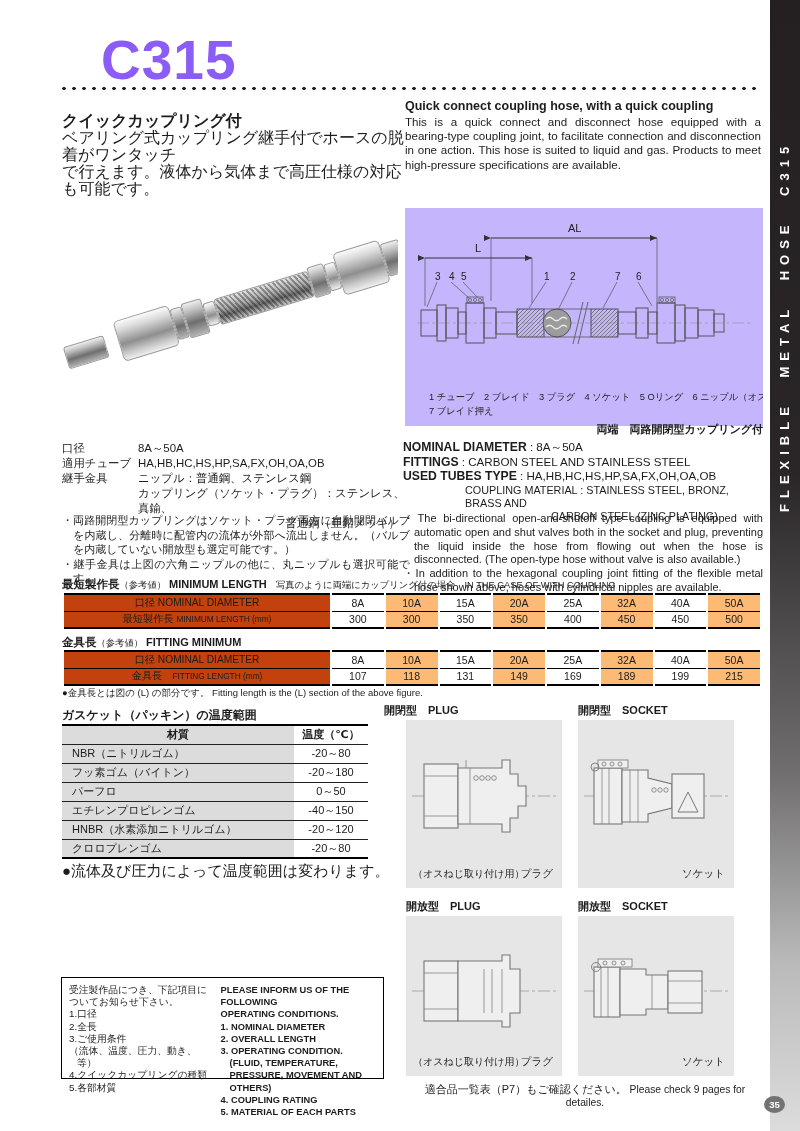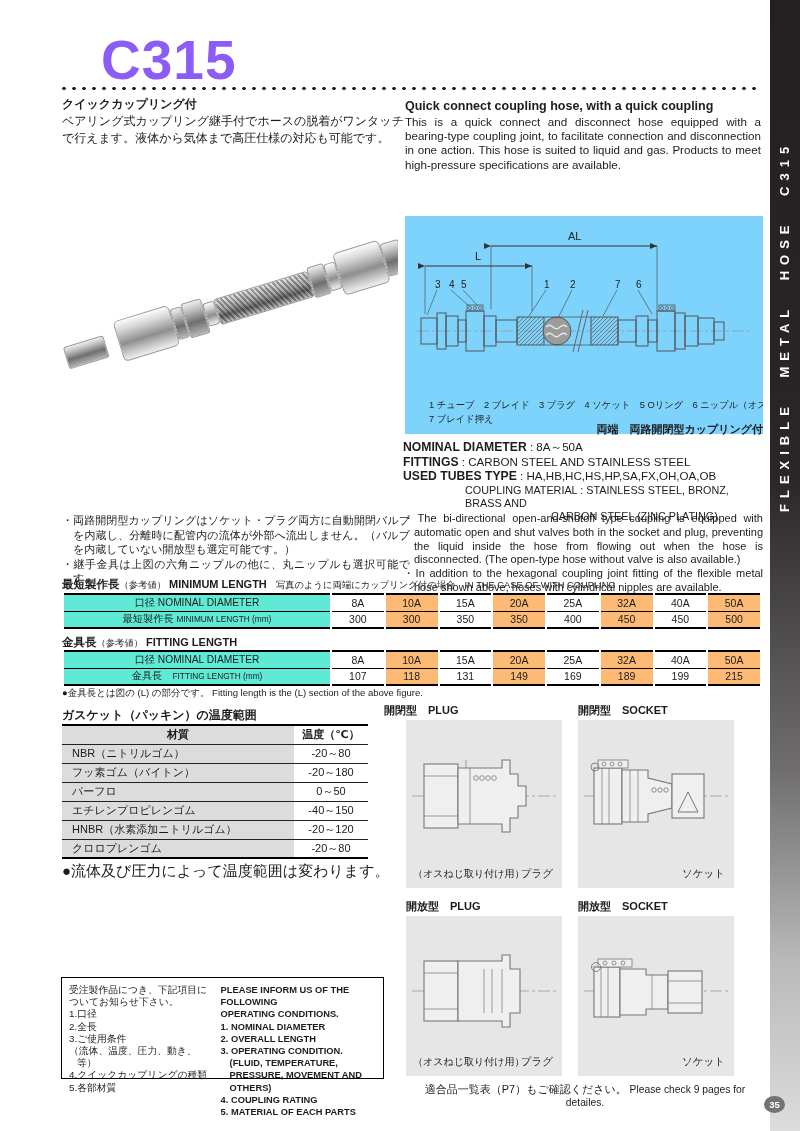--- a/index.html
+++ b/index.html
@@ -15,41 +15,41 @@
   .page-badge { position:absolute; left:764px; top:1096px; width:21px; height:17px;
     background:#737373; border-radius:50%; color:#fff; font-size:9.5px; font-weight:bold;
     display:flex; align-items:center; justify-content:center; }
 
   
   .model-title { position:absolute; left:60px; top:28px; font-size:55px; font-weight:900; letter-spacing:1px; color:#8b5cf6;margin-left:41px; }
   .dots { position:absolute; left:62px; top:86px; width:700px; height:5px;
     background-image:radial-gradient(circle at 2px 2.5px,#222 1.6px,transparent 1.9px);
     background-size:10px 5px; background-repeat:repeat-x; }
 
-  .intro-jp { position:absolute; left:62px; top:96px; width:348px; font-size:12px; line-height:17px; }
+  .intro-jp { position:absolute; left:62px; top:112px; width:348px; font-size:16px; line-height:17px; }
   .intro-jp .t { font-weight:bold; }
   .intro-en { position:absolute; left:405px; top:99px; width:356px; }
   .intro-en .t { font-weight:bold; font-size:12.5px; line-height:15px; }
   .intro-en .b { font-size:11.6px; line-height:14.2px; text-align:justify; margin-top:1px; }
 
   
   .photo { position:absolute; left:50px; top:188px; width:348px; height:248px; overflow:hidden; }
   .hose-wrap { position:absolute; left:16px; top:148px; display:flex; align-items:center;
     transform:rotate(-17deg); transform-origin:left center; }
   .seg { background:linear-gradient(180deg,#fbfbfb 0%,#d9d9d9 22%,#8e8e8e 58%,#c9c9c9 82%,#efefef 100%);
     border:1px solid #9a9a9a; border-radius:3px; }
   .seg.dark { background:linear-gradient(180deg,#eee 0%,#bdbdbd 25%,#6f6f6f 60%,#b5b5b5 100%); }
   .seg.braid { background:
       repeating-linear-gradient(63deg,#9a9a9a 0 2px,#e4e4e4 2px 4px),
       linear-gradient(180deg,#fff 0%,#bbb 45%,#777 70%,#ddd 100%);
     background-blend-mode:multiply; }
   .gap12 { width:13px; }
 
   
-  .dbox { position:absolute; left:405px; top:216px; width:358px; height:218px; background:#7dd3fc; }
+  .dbox { position:absolute; left:405px; top:208px; width:358px; height:218px; background:#c4b5fd; }
   .dbox-caption { position:absolute; left:405px; top:422px; width:358px; text-align:right;
     font-size:11px; font-weight:bold; }
 
   
   .spec-jp { position:absolute; left:62px; top:441px; width:346px; font-size:11.4px; line-height:15px; }
   .spec-row { display:flex; }
   .spec-row .lab { width:76px; flex:none; }
   .spec-cont { margin-left:76px; }
   .spec-cont2 { margin-left:76px; text-align:right; width:262px; }
   .bullets-jp { position:absolute; left:62px; top:513px; width:348px; font-size:11px; line-height:14.6px; text-align:justify; }
@@ -65,21 +65,21 @@
 
   
   .tbl-title { position:absolute; left:62px; font-size:11px; }
   .tbl-title .bj { font-weight:bold; font-size:11.5px; }
   .tbl-title .sm { font-size:9.3px; }
   .tbl-title .be { font-weight:bold; font-size:11px; }
   table.dim { position:absolute; left:62px; width:700px; border-collapse:collapse;
     border-top:2px solid #000; border-bottom:2px solid #000; table-layout:fixed; }
   table.dim td { height:17px; text-align:center; font-size:10.5px; border-left:2px solid #fff; border-right:2px solid #fff; }
   table.dim tr + tr td { border-top:1.2px solid #000; }
-  table.dim td.lab { width:268px; background:#5eead4; font-size:10.2px; }
+  table.dim td.lab { width:268px; background:#c2410c; font-size:10.2px; }
   table.dim td.g { background:#fdba74; }
   table.dim td .tiny { font-size:8.3px; }
   .tbl-note { position:absolute; left:62px; font-size:9.5px; }
 
   
   .gasket-title { position:absolute; left:62px; top:707px; font-size:12px; font-weight:bold; }
   table.gasket { position:absolute; left:62px; top:724px; width:306px; border-collapse:collapse;
     border-top:2px solid #000; border-bottom:2px solid #000; table-layout:fixed; }
   table.gasket td { font-size:11px; height:19px; }
   table.gasket tr + tr td { border-top:1.3px solid #222; }
@@ -223,20 +223,36 @@
       <rect x="280" y="100" width="13" height="30" fill="none" stroke="#555" stroke-width="1"></rect>
       <rect x="293" y="102" width="16" height="26" fill="none" stroke="#555" stroke-width="1"></rect>
       <rect x="309" y="106" width="10" height="18" fill="none" stroke="#555" stroke-width="1"></rect>
 
       <text x="24" y="192" font-size="9.3" fill="#222">1 チューブ　2 ブレイド　3 プラグ　4 ソケット　5 Oリング　6 ニップル（オス）</text>
       <text x="24" y="206" font-size="9.3" fill="#222">7 ブレイド押え</text>
     </svg>
   </div>
   <div class="dbox-caption">両端　両路開閉型カップリング付</div>
 
+  <div class="spec-jp">
+    <div class="spec-row">
+        <span class="lab">口径</span>
+        <span>8A～50A</span>
+      </div>
+    <div class="spec-row">
+        <span class="lab">適用チューブ</span>
+        <span>HA,HB,HC,HS,HP,SA,FX,OH,OA,OB</span>
+      </div>
+    <div class="spec-row">
+        <span class="lab">継手金具</span>
+        <span>ニップル：普通鋼、ステンレス鋼</span>
+      </div>
+    <div class="spec-cont">カップリング（ソケット・プラグ）：ステンレス、真鍮、</div>
+    <div class="spec-cont2">普通鋼（亜鉛メッキ）</div>
+  </div>
   <div class="bullets-jp">
     <div class="bullet">・両路開閉型カップリングはソケット・プラグ両方に自動開閉バルブを内蔵し、分離時に配管内の流体が外部へ流出しません。（バルブを内蔵していない開放型も選定可能です。）</div>
     <div class="bullet">・継手金具は上図の六角ニップルの他に、丸ニップルも選択可能です。</div>
   </div>
 
   <div class="spec-en">
     <div class="r"><span class="lab">NOMINAL DIAMETER</span><span> : 8A～50A</span></div>
     <div class="r"><span class="lab">FITTINGS</span><span> : CARBON STEEL AND STAINLESS STEEL</span></div>
     <div class="r"><span class="lab">USED TUBES TYPE</span><span> : HA,HB,HC,HS,HP,SA,FX,OH,OA,OB</span></div>
     <div class="c1">COUPLING MATERIAL : STAINLESS STEEL, BRONZ, BRASS AND</div>
@@ -275,21 +291,21 @@
       <td>400</td>
       <td class="g">450</td>
       <td>450</td>
       <td class="g">500</td>
     </tr>
   </tbody>
     </table>
 
   <div class="tbl-title" style="top:635px;">
     <span class="bj">金具長</span><span class="sm">（参考値）</span>
-    <span class="be">FITTING LENGTH</span>
+    <span class="be">FITTING MINIMUM</span>
   </div>
   <table class="dim" style="top:650px;">
     <tbody>
         <tr>
       <td class="lab">口径 NOMINAL DIAMETER</td>
       <td>8A</td>
       <td class="g">10A</td>
       <td>15A</td>
       <td class="g">20A</td>
       <td>25A</td>

